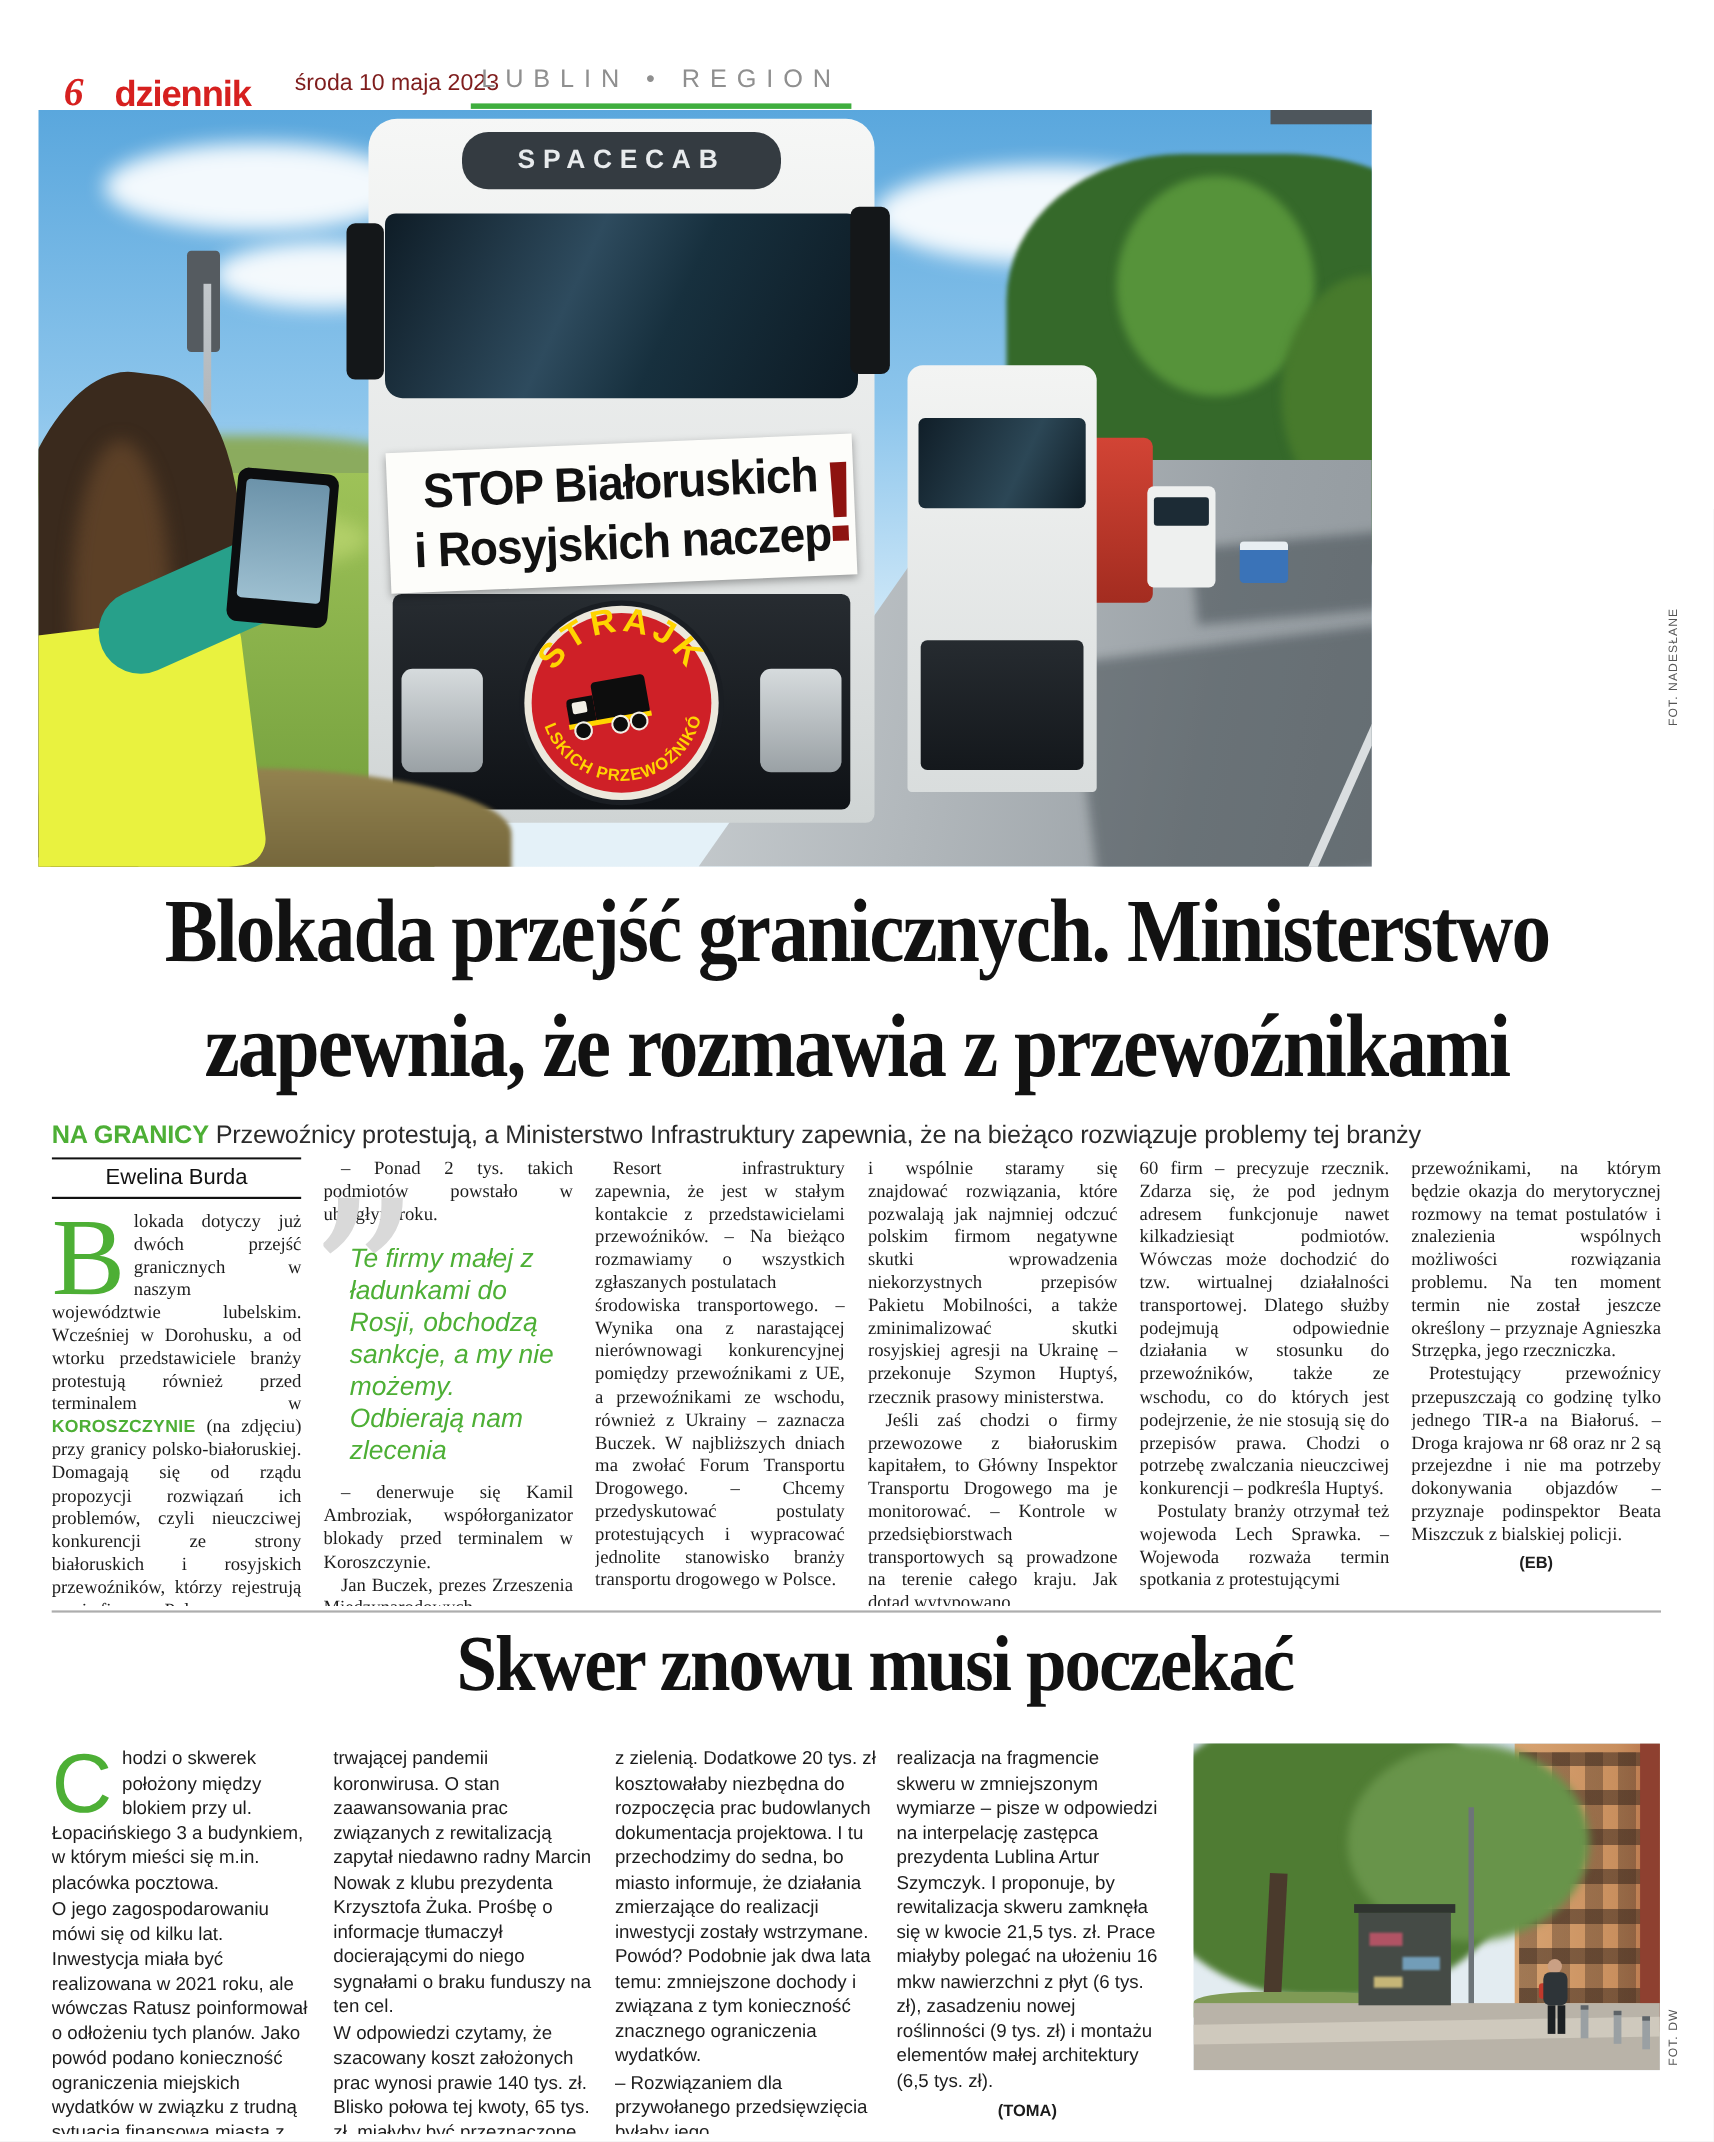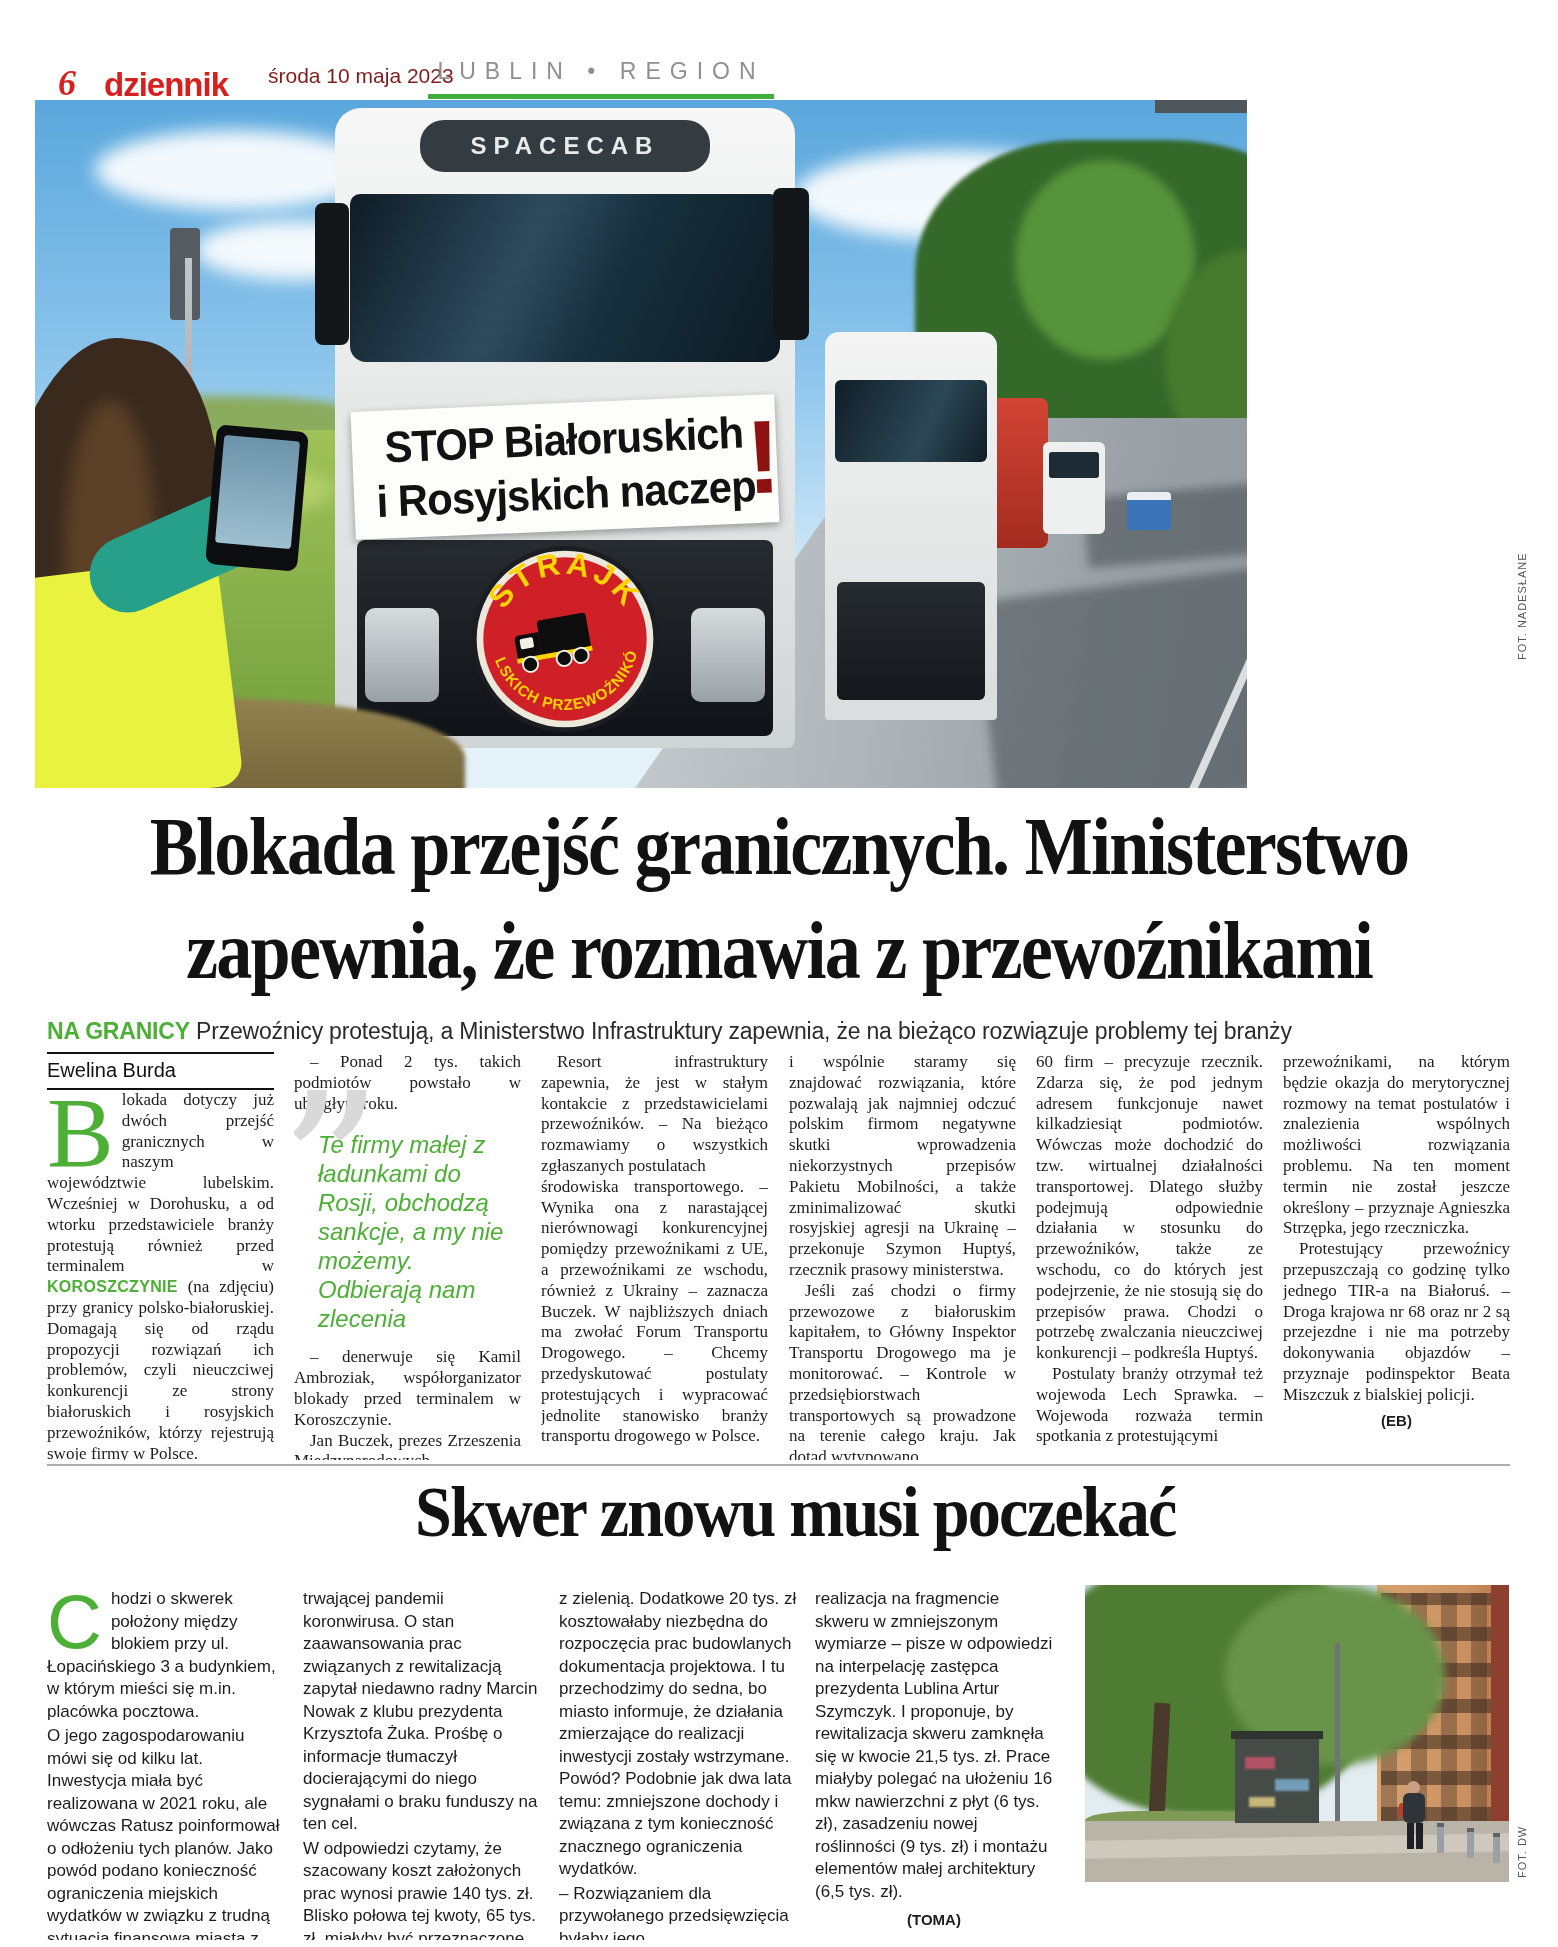--- a/index.html
+++ b/index.html
@@ -79,22 +79,22 @@
         letter-spacing:-2px;transform:scaleX(.88);}
   .standfirst{left:47px;top:1018px;width:1463px;font:400 23px "Liberation Sans",sans-serif;color:#2b2b2b;letter-spacing:-.2px;}
   .kicker{font-weight:700;color:#4daf35;}
   .body1{left:47px;top:1052px;width:1463px;height:408px;overflow:hidden;}
   .col{position:absolute;top:0;height:408px;overflow:hidden;}
   .colw1{width:227px;}
   .c1{left:0;} .c2{left:247px;} .c3{left:494px;} .c4{left:742px;} .c5{left:989px;} .c6{left:1236px;}
   .body1 p{margin:0;font:400 17px/20.8px "Liberation Serif",serif;color:#1d1d1d;}
   .just{text-align:justify;}
   .ind{text-indent:16px;}
-  .byline{border-top:2px solid #111;border-bottom:2px solid #111;text-align:left;
-        font:400 20px "Liberation Sans",sans-serif;color:#111;padding:5px 0 6px;}
+  .byline{border-top:2px solid #111;border-bottom:2px solid #111;text-align:center;
+        font:400 20px "Liberation Sans",sans-serif;color:#111;padding:5px 0 6px;margin-bottom:10px;}
   .dropcap1{float:left;font:400 100px/78px "Liberation Serif",serif;color:#4daf35;padding:4px 8px 0 0;}
   .hl-green{font:700 16px "Liberation Sans",sans-serif;color:#4daf35;letter-spacing:.3px;}
   .pullquote{position:relative;margin:16px 0 14px;padding-left:24px;}
   .qmark{position:absolute;left:-16px;top:-64px;font-family:"DejaVu Serif",serif;font-size:205px;line-height:1;
         color:#d9d9d9;z-index:0;}
   .pullquote p.qtxt{position:relative;z-index:1;font:italic 500 24px/29px "Liberation Sans",sans-serif;color:#4daf35;}
   .sig{text-align:center;font:700 15px "Liberation Sans",sans-serif !important;color:#111;padding-top:6px;}
 
   .divider{left:47px;top:1464px;width:1463px;height:2px;background:#adadad;}
 

